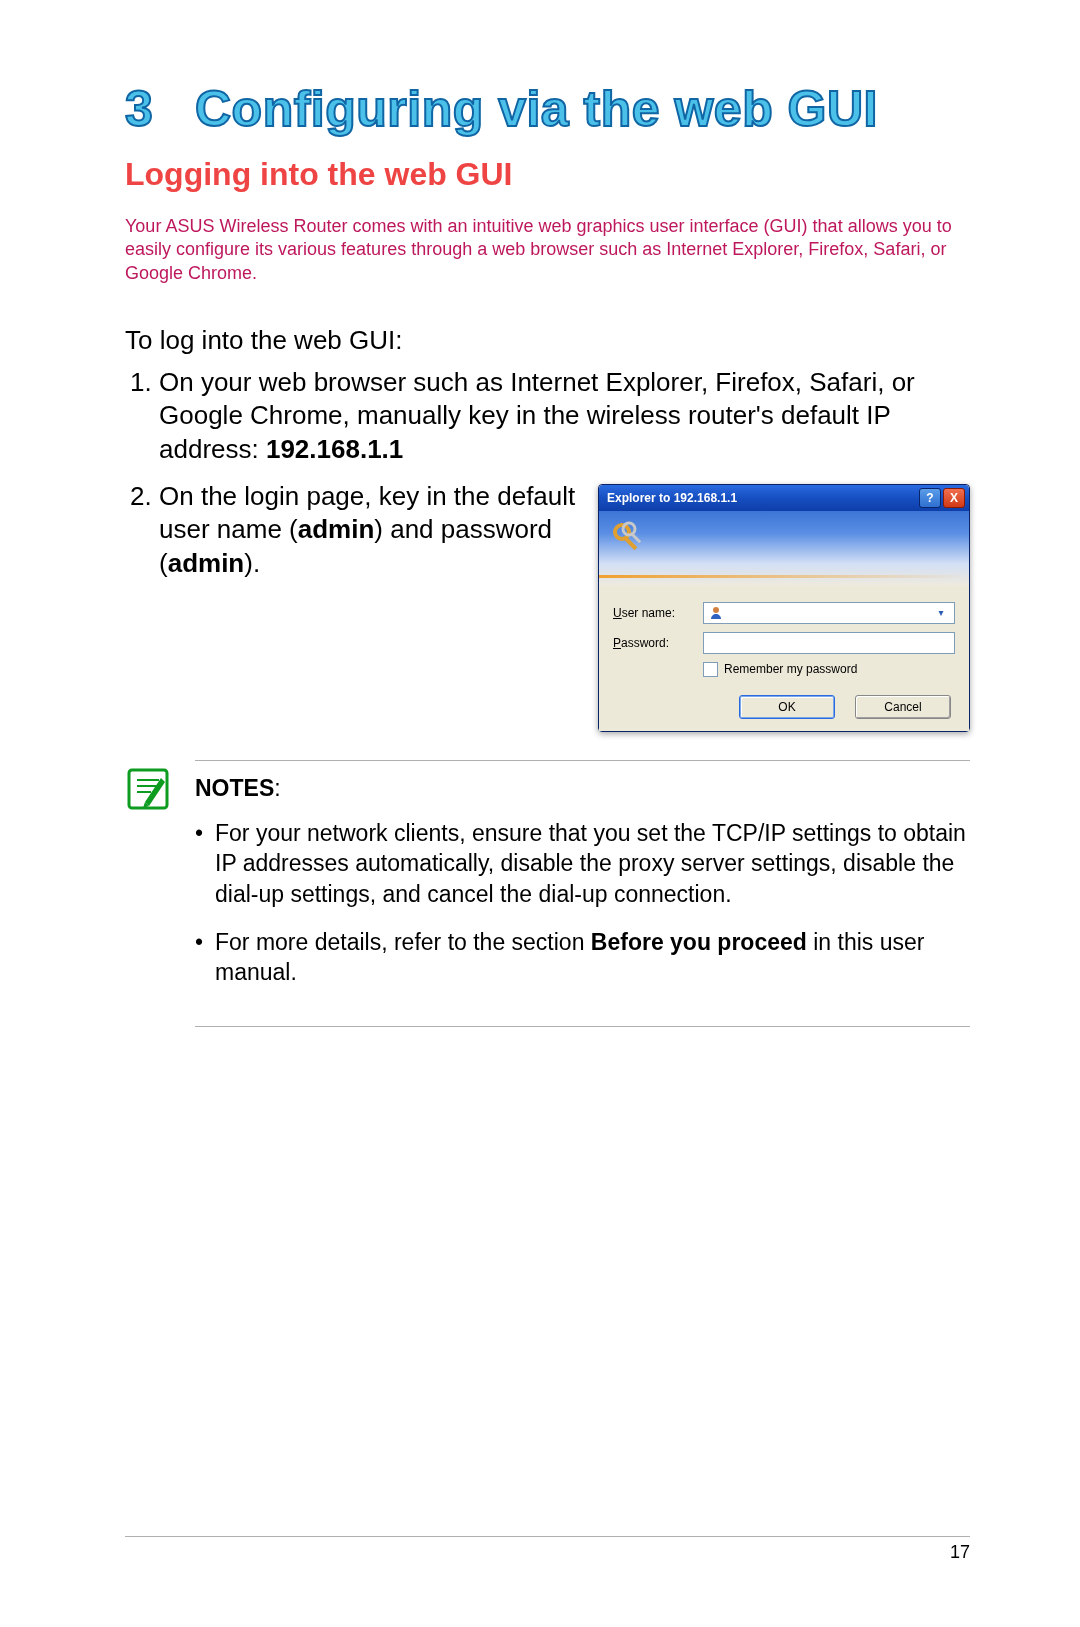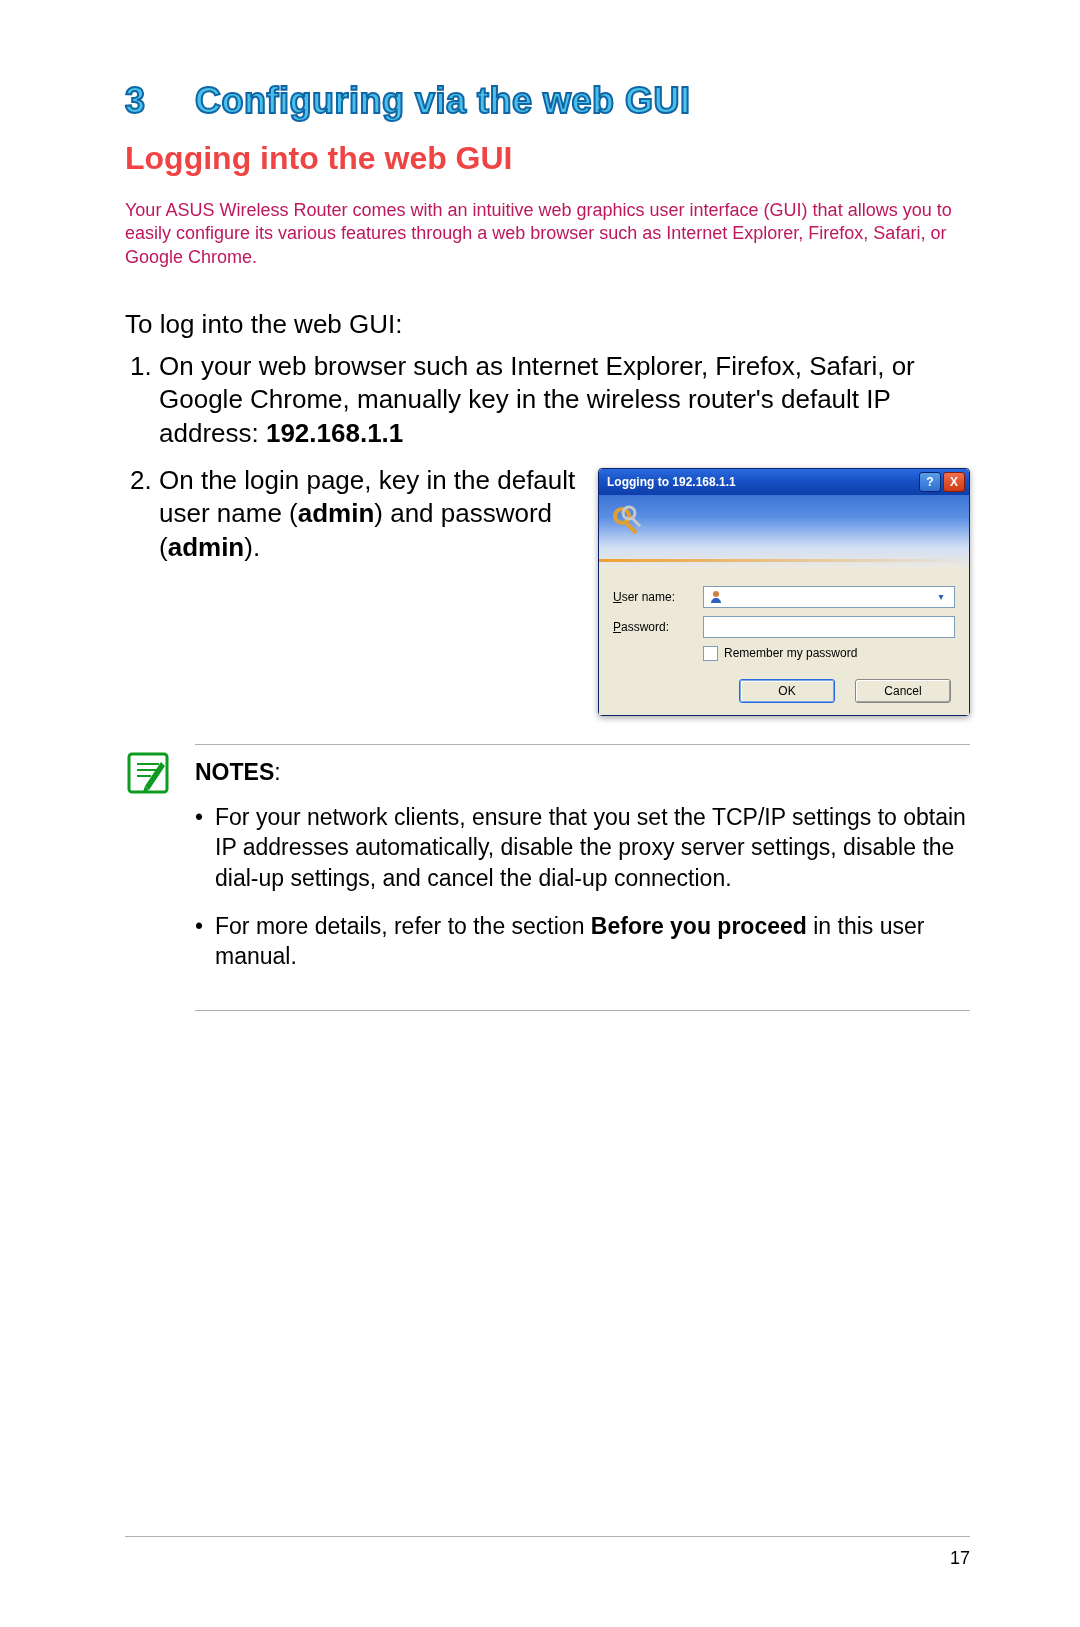--- a/index.html
+++ b/index.html
@@ -10,21 +10,21 @@
   }
   .page {
     width: 1080px;
     height: 1627px;
     position: relative;
     background: #fff;
     box-sizing: border-box;
     padding: 70px 110px 60px 125px;
   }
   h1.chapter {
-    font-size: 36px;
+    font-size: 50px;
     font-weight: 800;
     color: #4bc1ea;
     -webkit-text-stroke: 2px #1065a4;
     text-stroke: 2px #1065a4;
     letter-spacing: 0.5px;
     margin: 10px 0 18px 0;
   }
   h1.chapter .num { display:inline-block; width:70px; }
   h2.section {
     font-size: 32px;
@@ -165,21 +165,21 @@
     margin-bottom:18px;
   }
   .notes-content ul li::before {
     content:"•"; position:absolute; left:0; top:0;
   }
   .footer-line {
     position:absolute; bottom:90px; left:125px; right:110px;
     border-top:1px solid #b0b0b0;
   }
   .page-number {
-    position:absolute; bottom:58px; right:110px;
+    position:absolute; bottom:64px; right:110px;
     font-size:18px; color:#000;
   }
 </style>
 </head>
 <body>
 
 <div class="page">
   <h1 class="chapter">
     <span class="num">3</span><span>Configuring via the web GUI</span>
   </h1>
@@ -200,21 +200,21 @@
     <div class="txt">
       <ol class="steps" start="2">
         <li>
           <span>On the login page, key in the default user name (</span><strong>admin</strong><span>) and password (</span><strong>admin</strong><span>).</span>
         </li>
       </ol>
     </div>
 
     <div class="dialog">
       <div class="titlebar">
-        <span class="title">Logging to 192.168.1.1</span>
+        <span class="title">Explorer to 192.168.1.1</span>
         <span class="tbtn">
             <span>?</span>
           </span>
         <span class="tbtn close">
             <span>X</span>
           </span>
       </div>
       <div class="banner">
         <svg class="key-icon" viewBox="0 0 40 40">
           <circle cx="13" cy="13" r="7" fill="none" stroke="#e0a030" stroke-width="4"></circle>

